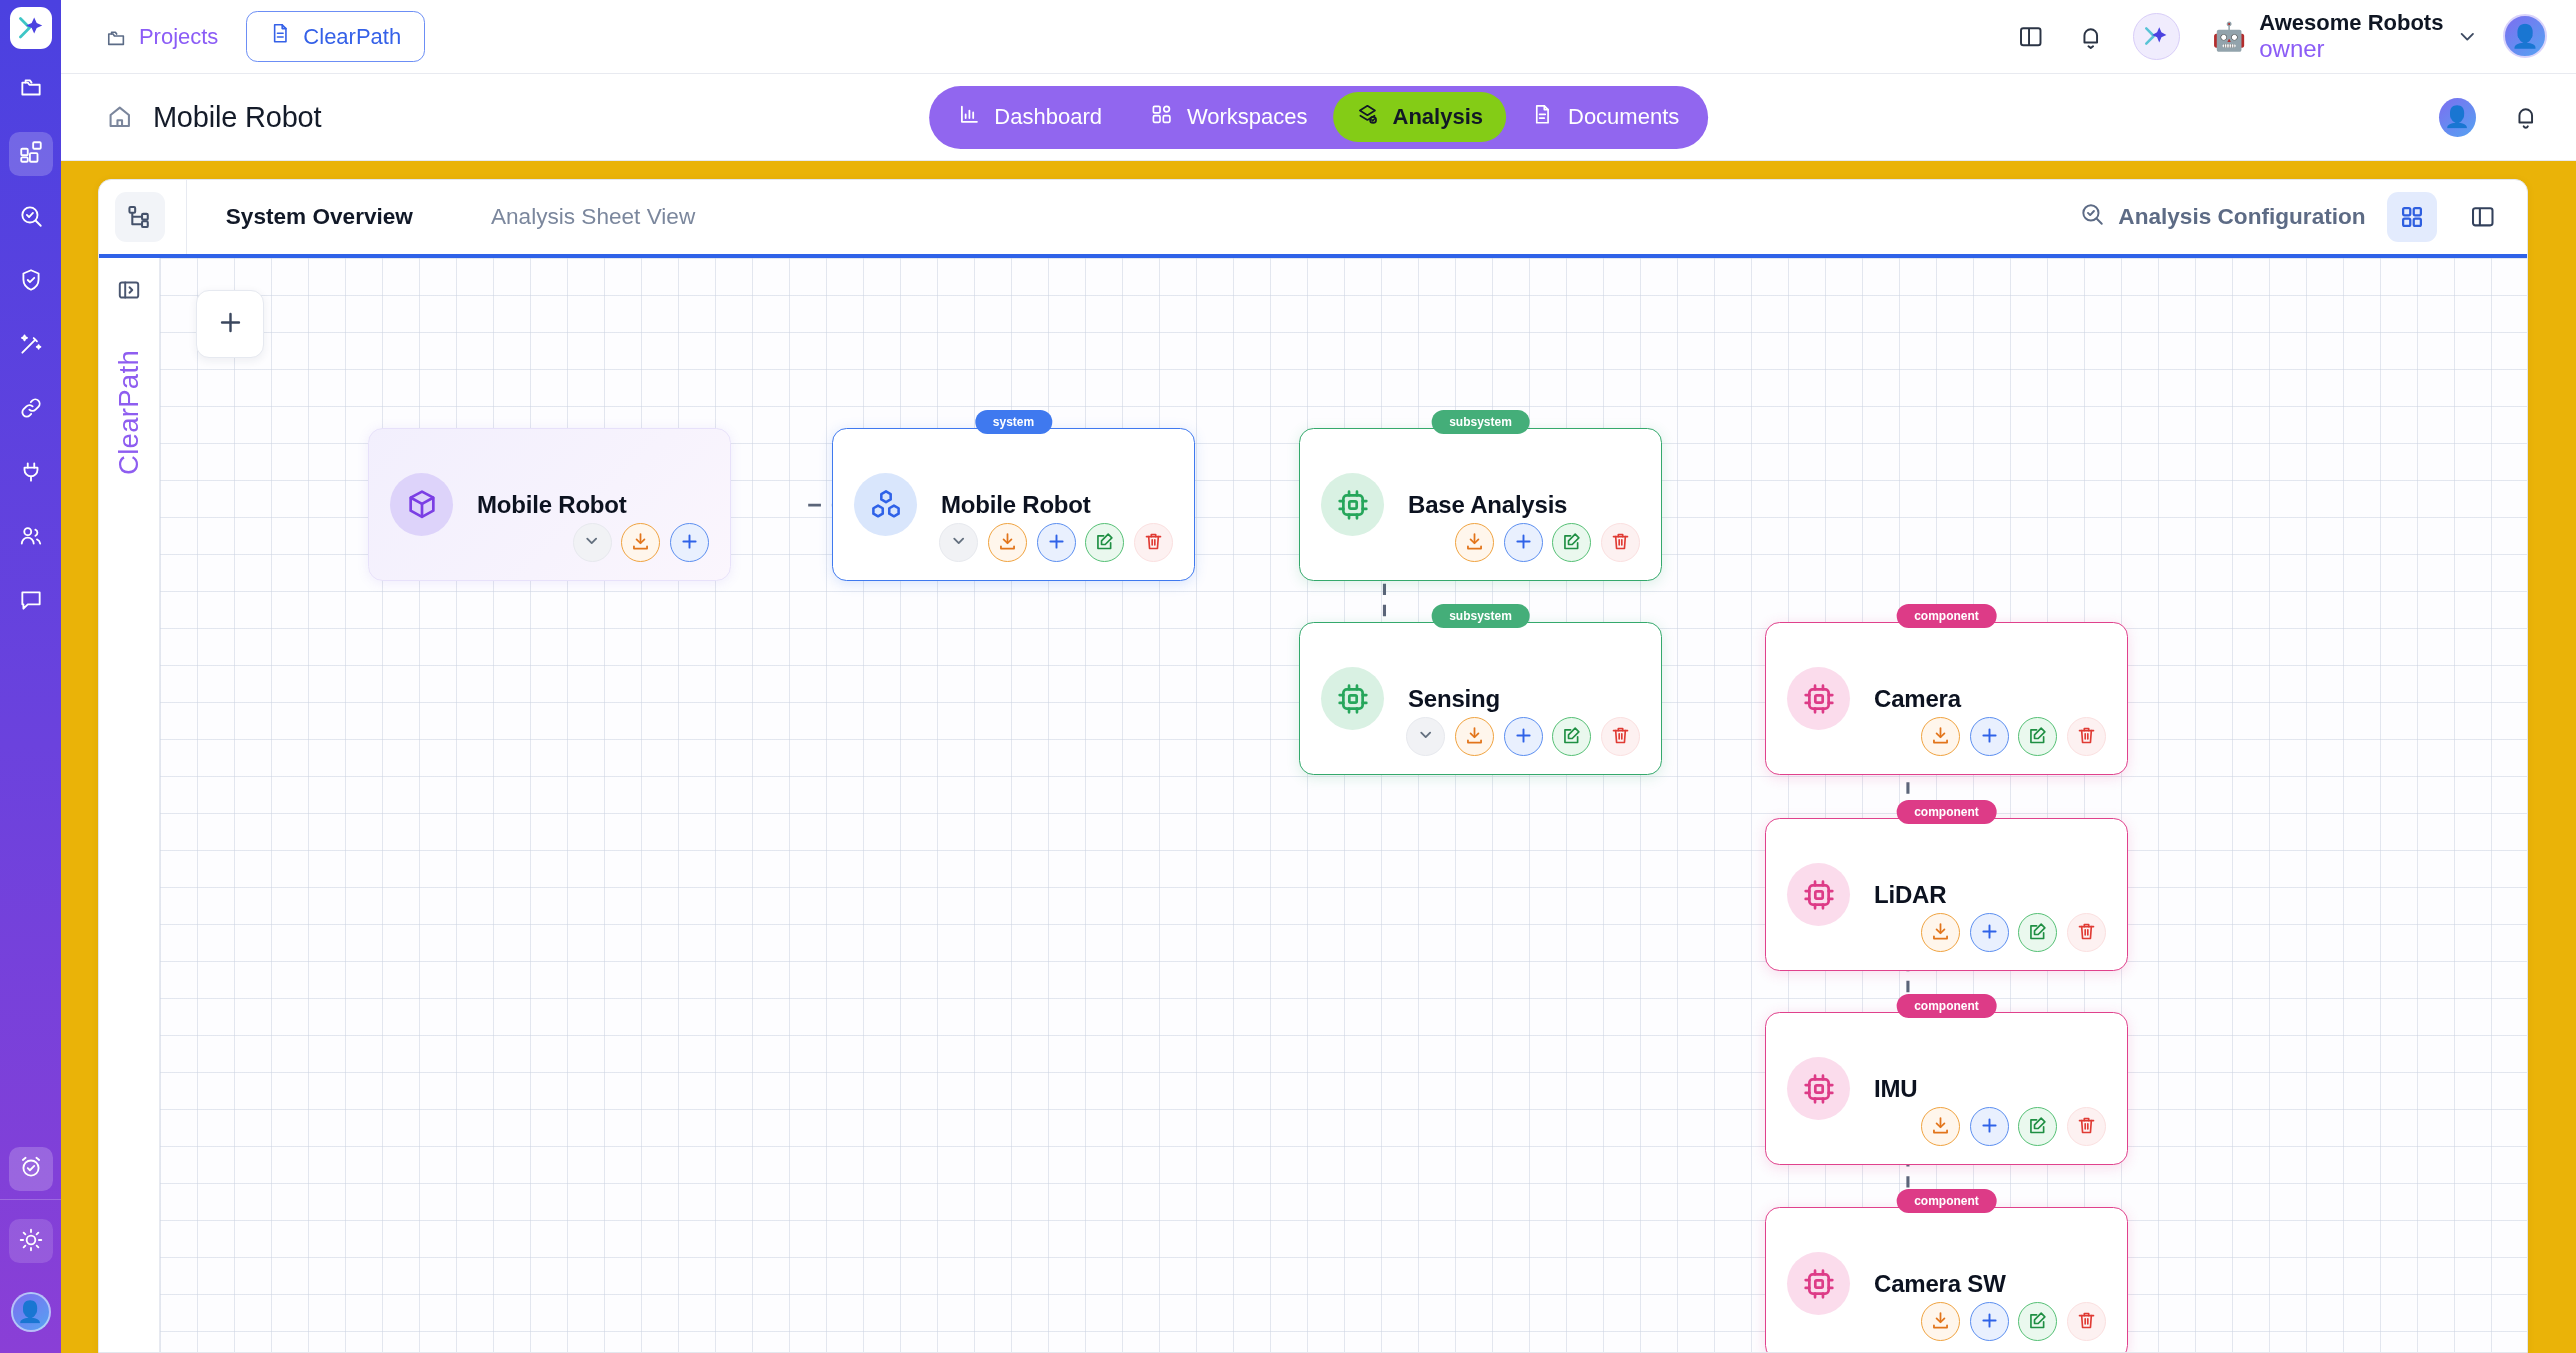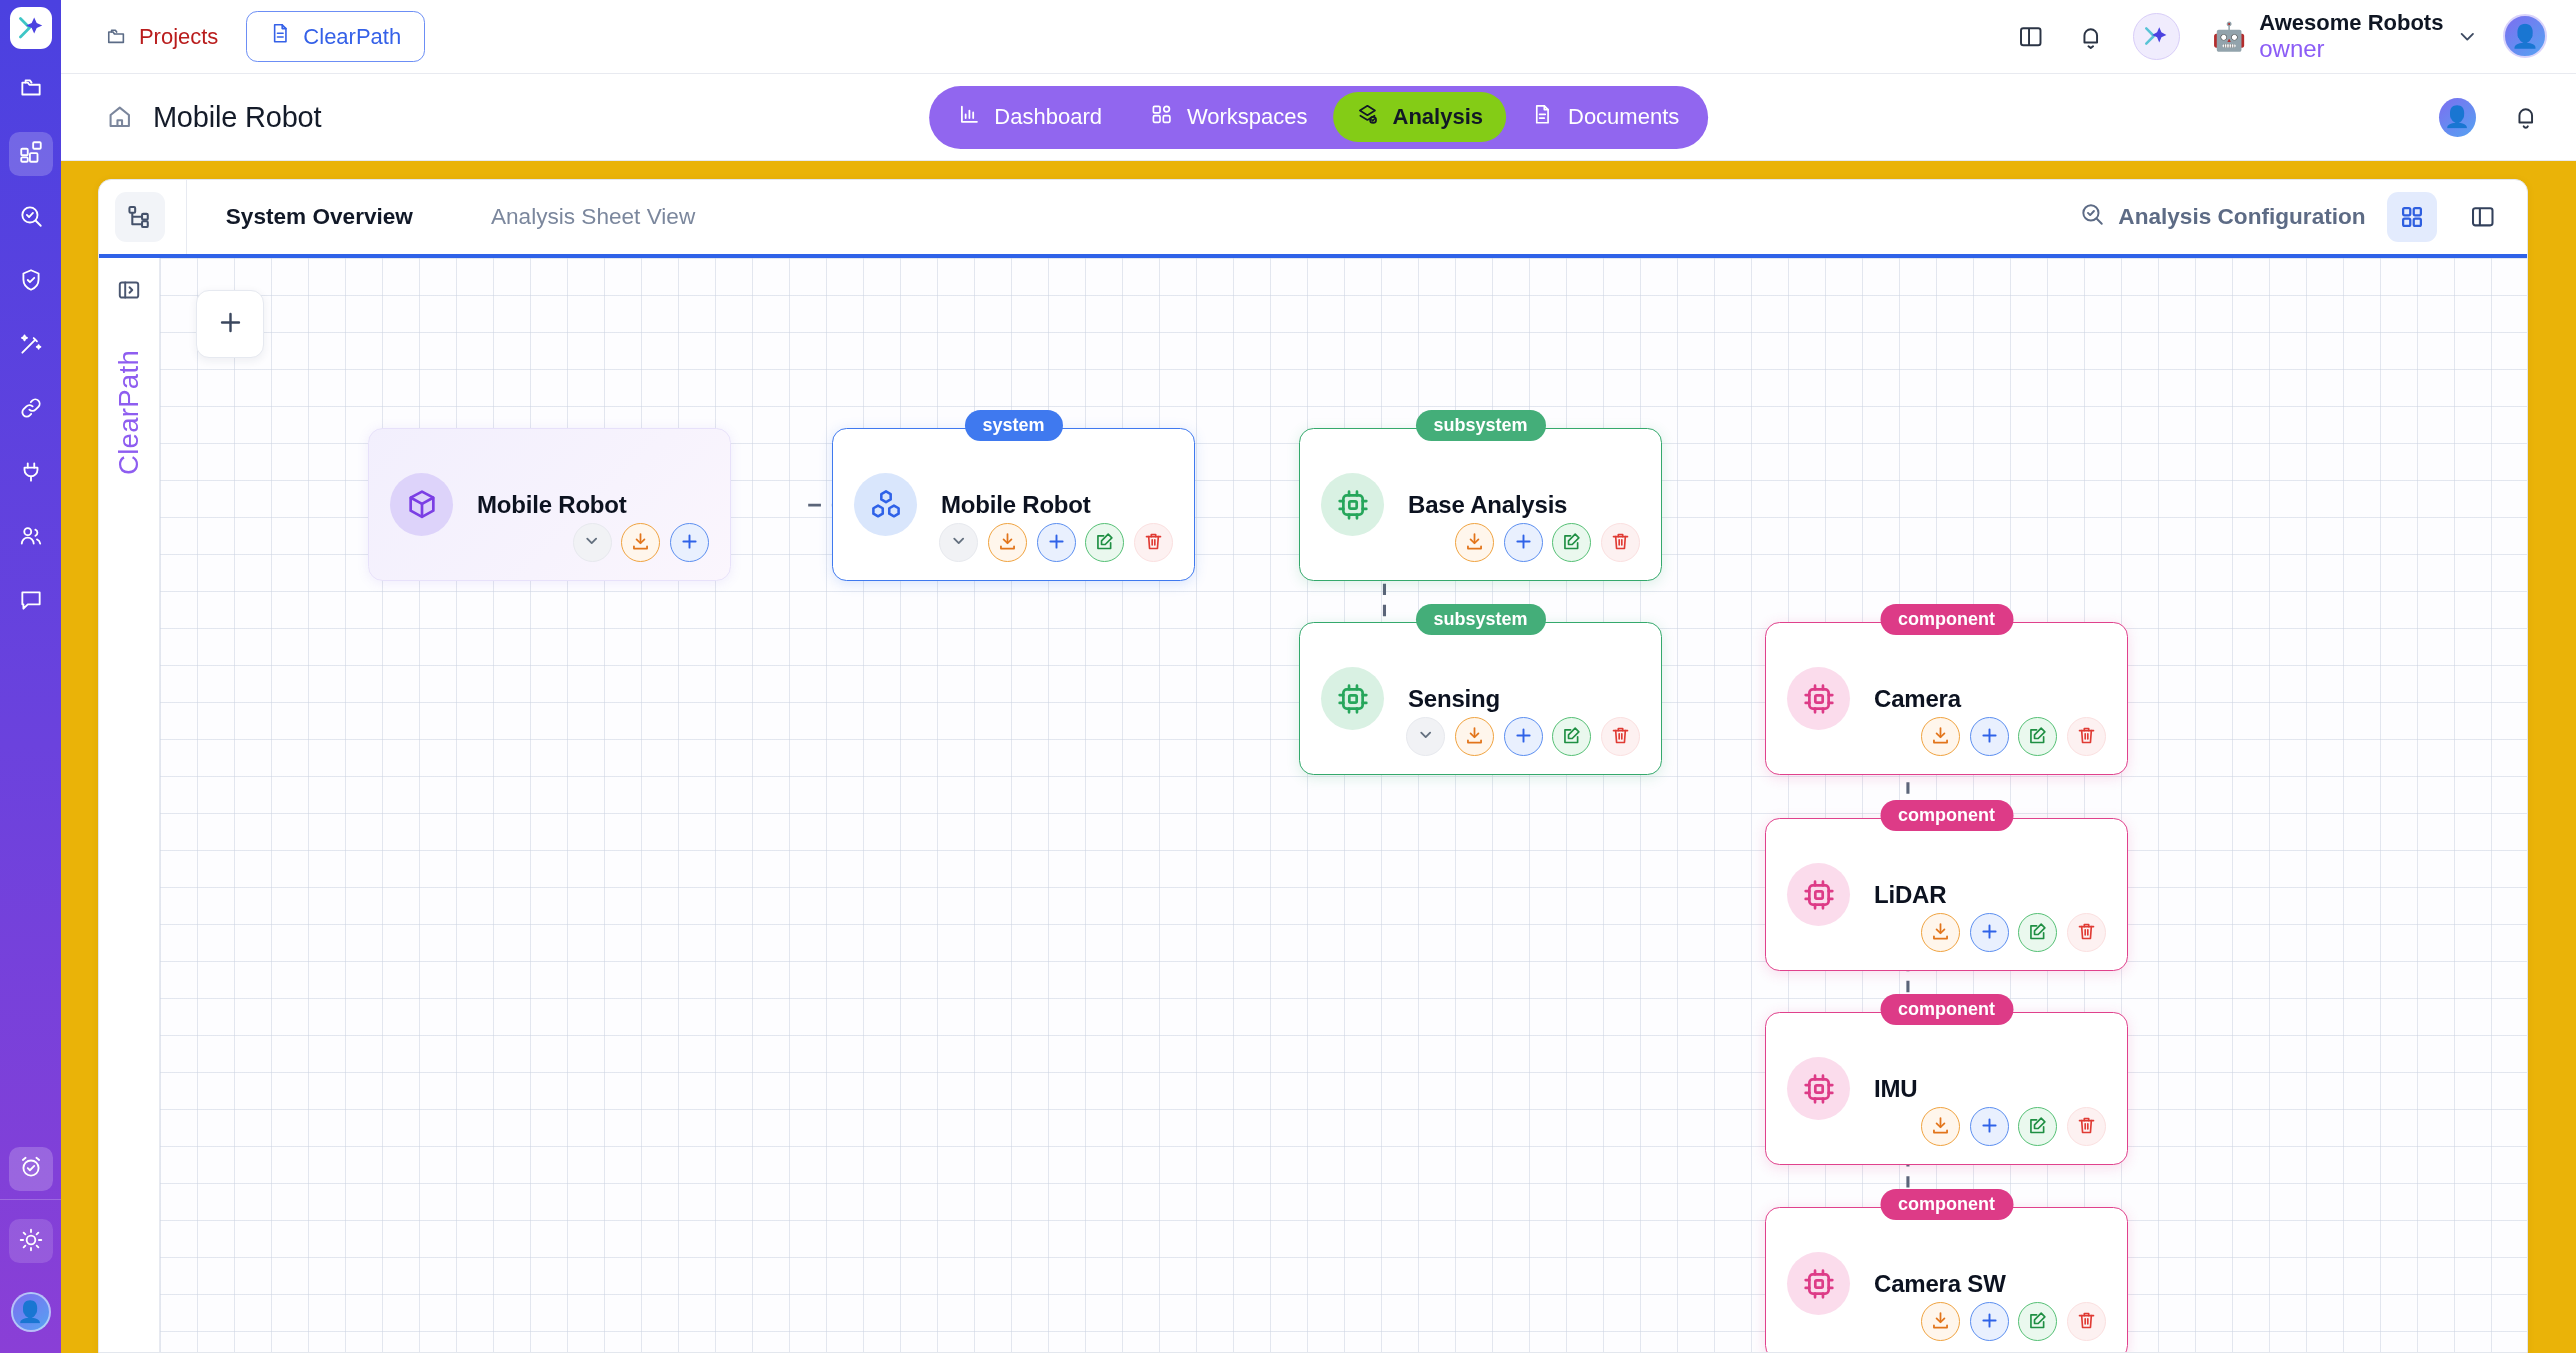--- a/index.html
+++ b/index.html
@@ -40,21 +40,21 @@
 
   
   .right { flex: 1 1 auto; display: flex; flex-direction: column; min-width: 0; }
 
   
   .topbar {
     height: 74px; flex: 0 0 74px; background:#fff;
     border-bottom: 0.8px solid #e8eaf0;
     display:flex; align-items:center; padding: 0 29px 0 44px;
   }
-  .crumb { display:flex; align-items:center; gap:11.3px; color:#b91c1c; font-size:22px; }
+  .crumb { display:flex; align-items:flex-end; gap:11.3px; color:#8b5cf6; font-size:22px; }
   .crumb .ic { color:#5b6b86; display:flex; }
   .tab-chip {
     margin-left: 27.5px; display:flex; align-items:center; gap:11.3px;
     border:1.6px solid #6c8ef5; border-radius: 11.3px; padding: 10.5px 22.6px;
     color:#3561e8; font-size:22px; font-weight:500; background:#fff;
   }
   .topbar-right { margin-left:auto; display:flex; align-items:center; gap:24px; }
   .tb-icon { width:36px;height:36px;display:flex;align-items:center;justify-content:center;color:#2b3445; position:relative;}
   .ai-pill {
     width:47px;height:47px;border-radius:50%;
@@ -142,21 +142,21 @@
     background:#fff;border:0.8px solid #e6e9f0;border-radius:13px;
     display:flex;align-items:center;justify-content:center;color:#3b475e;
     box-shadow:0 2.4px 8px rgba(30,40,70,0.07);
   }
 
   
   .node{ position:absolute; border-radius:14.5px; background:#fff; }
   .node .badge{
     position:absolute; top:-18.6px; left:50%; transform:translateX(-50%);
     padding:4.8px 18px; border-radius:16px; color:#fff;
-    font-size:18px; font-weight:700; white-space:nowrap;
+    font-size:12px; font-weight:700; white-space:nowrap;
   }
   .node .body{ display:flex; align-items:center; height:100%; padding:0 21px; }
   .node .nicon{
     width:63px;height:63px;border-radius:50%;
     display:flex;align-items:center;justify-content:center;flex:0 0 63px;
   }
   .node .ntitle{ margin-left:24px; font-size:24px; font-weight:700; color:#0c1220; letter-spacing:-0.2px;}
   .node .actions{
     position:absolute; right:21px; bottom:18px;
     display:flex; align-items:center; gap:9.7px;

